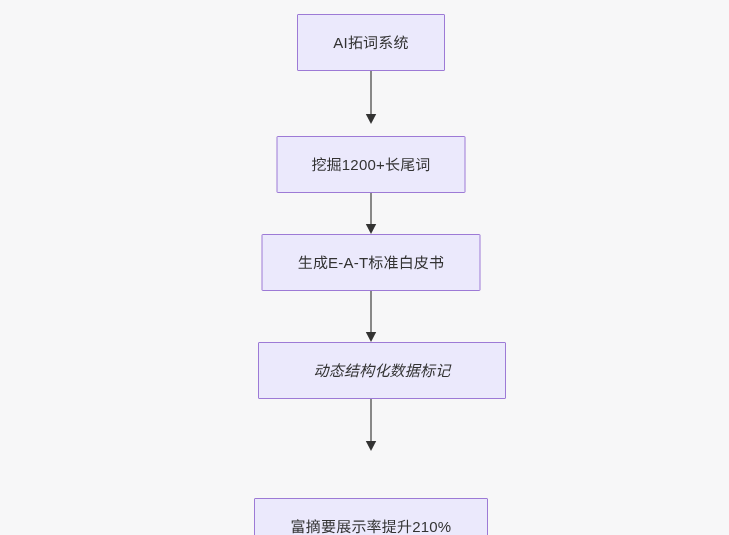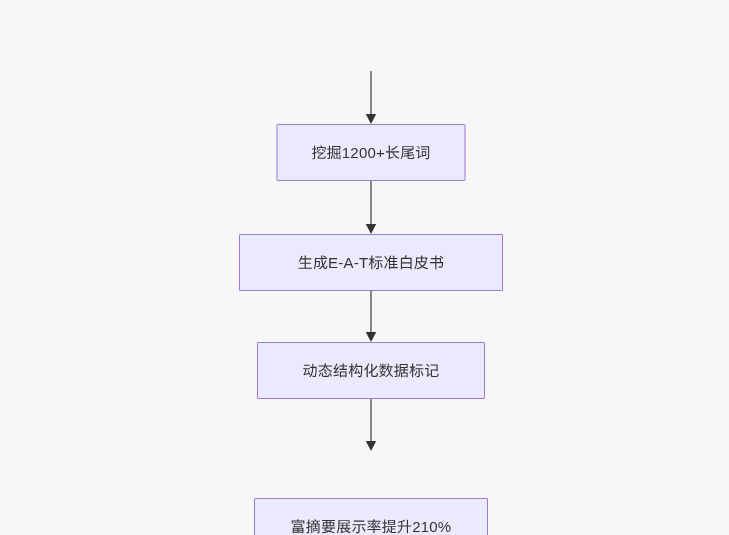--- a/index.html
+++ b/index.html
@@ -85,30 +85,33 @@
     </svg>
   </div>
 
   <div class="edge" style="left:371px; top:399px; height:52px;">
     <svg width="14" height="52" viewBox="0 0 14 52" aria-hidden="true">
       <path class="edge-line" d="M7 0 L7 44"></path>
       <path class="edge-arrow" d="M7 52 L1.8 42 L12.2 42 Z"></path>
     </svg>
   </div>
 
+  <div class="node" style="left:371px; top:14px; width:148px;">
+    <span class="node-label">AI拓词系统</span>
+  </div>
 
-  <div class="node" style="left:371px; top:124px; width:189px;">
+  <div class="node" style="left:371px; top:136px; width:189px;">
     <span class="node-label">挖掘1200+长尾词</span>
   </div>
 
-  <div class="node" style="left:371px; top:234px; width:264px;">
+  <div class="node" style="left:371px; top:234px; width:219px;">
     <span class="node-label">生成E-A-T标准白皮书</span>
   </div>
 
-  <div class="node" style="left:371px; top:342px; width:228px;">
+  <div class="node" style="left:382px; top:342px; width:248px;font-style:italic;">
     <span class="node-label">动态结构化数据标记</span>
   </div>
 
   <div class="node" style="left:371px; top:451px; width:234px;margin-top:47px;">
     <span class="node-label">富摘要展示率提升210%</span>
   </div>
 
 </div>
 
 </body></html>

